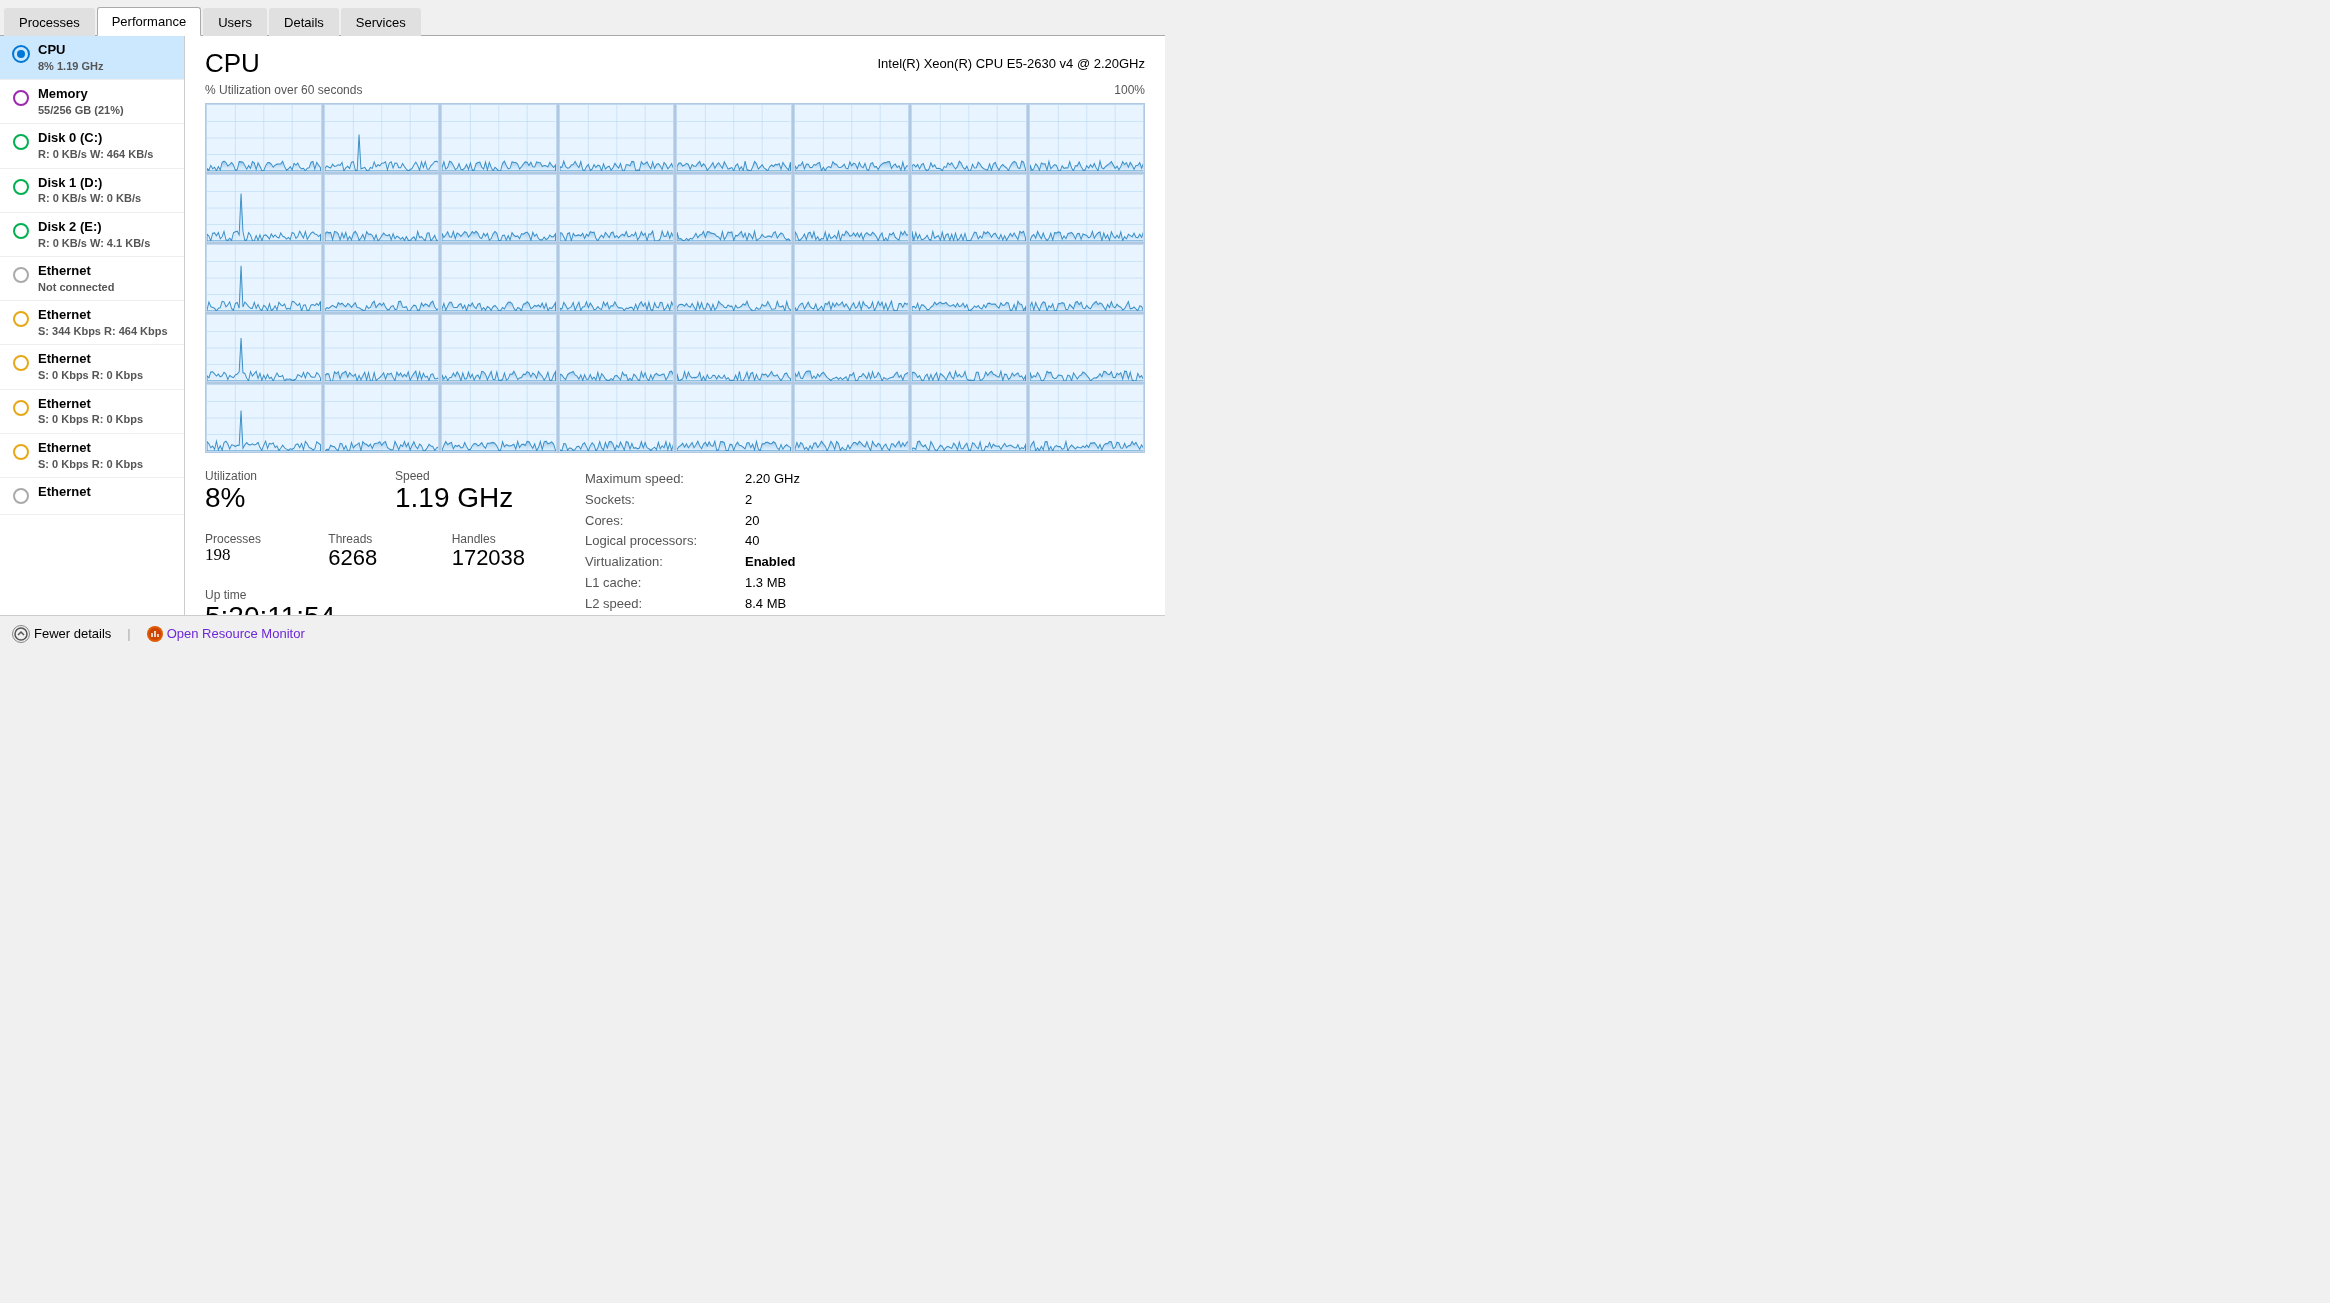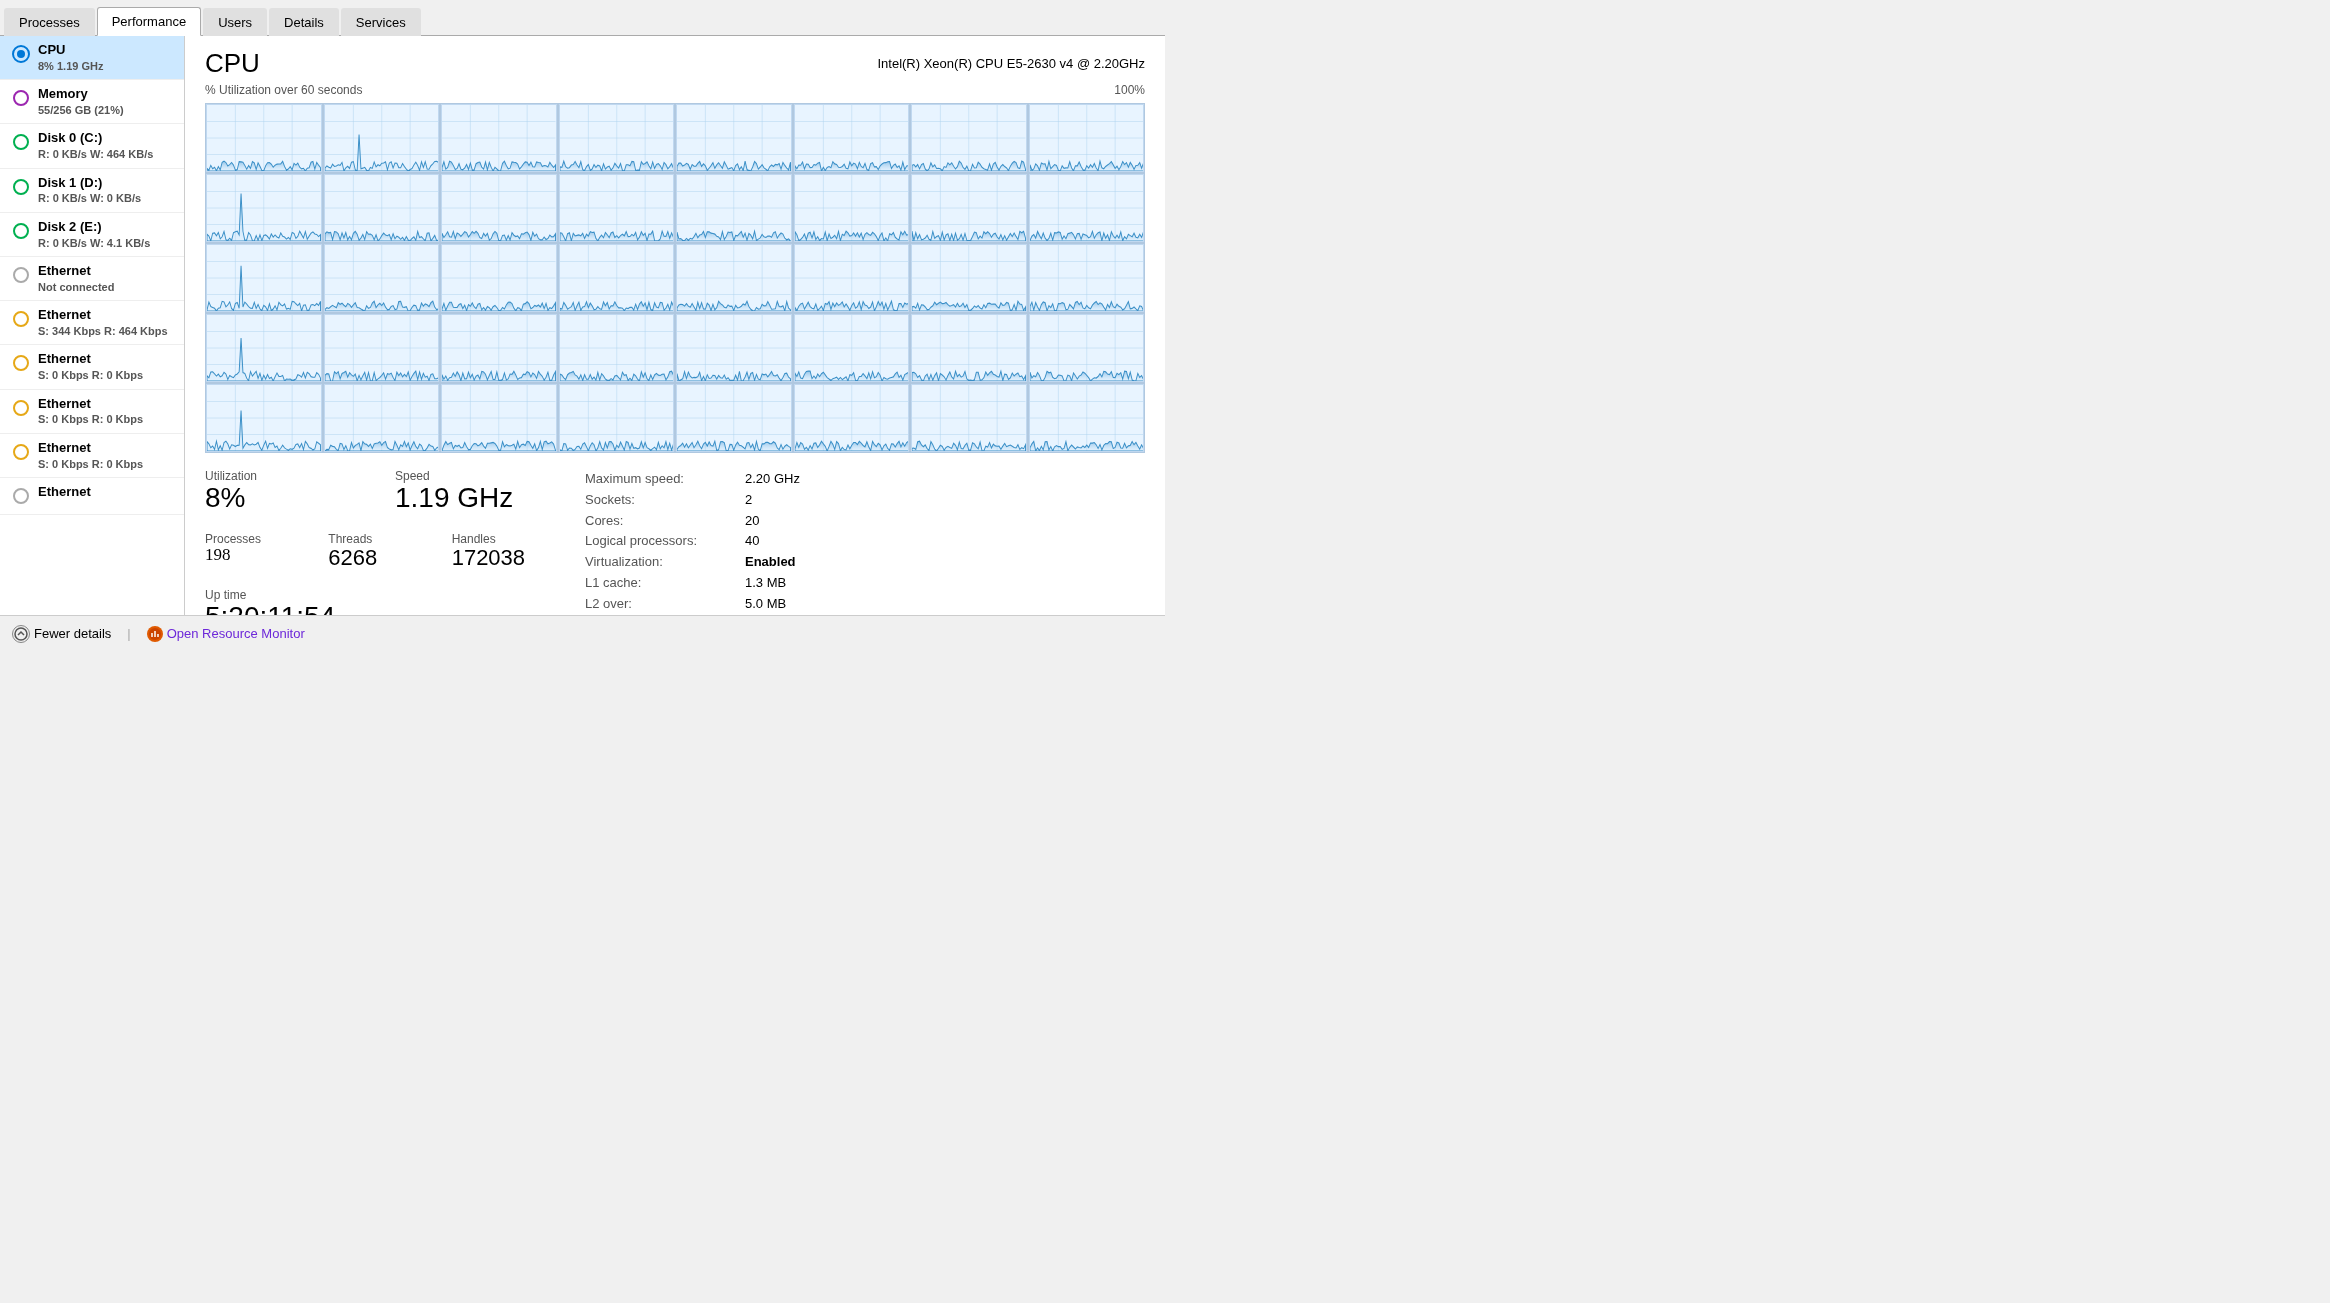--- a/index.html
+++ b/index.html
@@ -1099,22 +1099,22 @@
           </div>
           <div class="info-row">
             <span class="info-key">Virtualization:</span>
             <span class="info-val bold">Enabled</span>
           </div>
           <div class="info-row">
             <span class="info-key">L1 cache:</span>
             <span class="info-val">1.3 MB</span>
           </div>
           <div class="info-row">
-            <span class="info-key">L2 over:</span>
-            <span class="info-val">5.0 MB</span>
+            <span class="info-key">L2 speed:</span>
+            <span class="info-val">8.4 MB</span>
           </div>
           <div class="info-row">
             <span class="info-key">L3 cache:</span>
             <span class="info-val">50.0 MB</span>
           </div>
         </div>
       </div>
     </div>
 
   </div>

